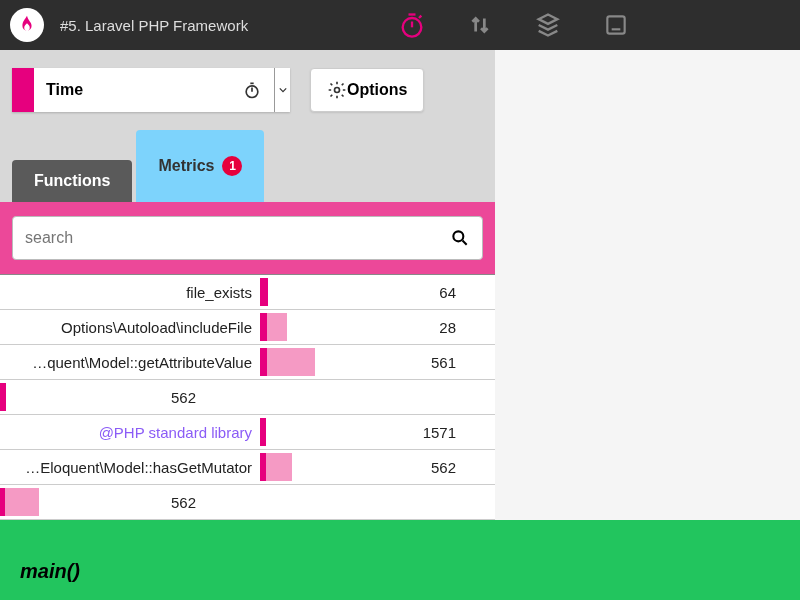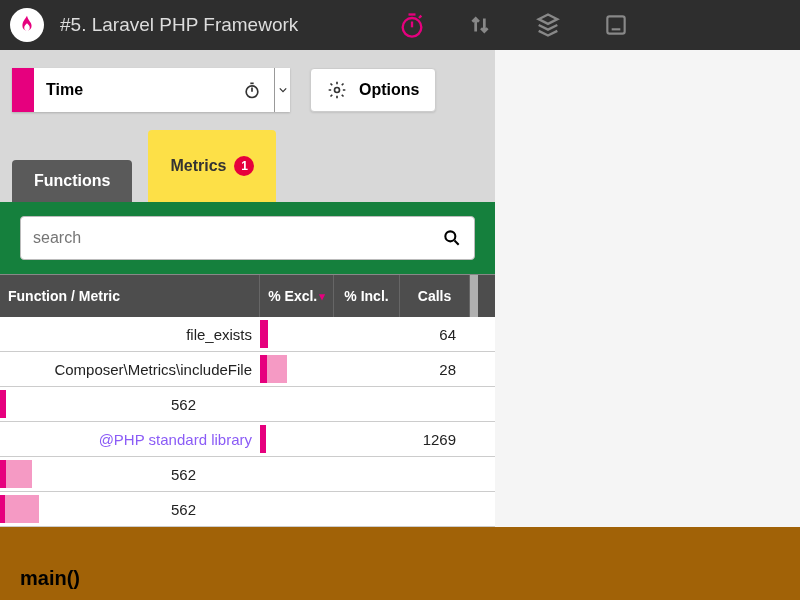--- a/index.html
+++ b/index.html
@@ -2,47 +2,47 @@
 <html><head>
 <meta charset="utf-8">
 <style>
   * { box-sizing: border-box; margin: 0; padding: 0; font-family: "Helvetica Neue", Arial, sans-serif; }
   html, body { width: 800px; height: 600px; overflow: hidden; background: #f5f5f5; }
   
   
   .topbar { height: 50px; background: #2e2e2e; display: flex; align-items: center; padding: 0 10px; gap: 16px; color: #bbb; }
   .brand { width: 34px; height: 34px; border-radius: 50%; background: #fff; display: flex; align-items: center; justify-content: center; }
   .brand svg { width: 22px; height: 22px; }
-  .title { font-size: 19px; color: #ddd; flex: 0 0 auto; }
+  .title { font-size: 15px; color: #ddd; flex: 0 0 auto; }
   .topbar-spacer { flex: 1; }
   .topbar-icons { display: flex; gap: 40px; margin-right: 160px; }
   .topbar-icons .ico { width: 28px; height: 28px; display: flex; align-items: center; justify-content: center; cursor: pointer; }
   
   
   .split { display: flex; height: 550px; flex-direction: column; }
   .left { width: 495px; background: #d8d8d8; display: flex; flex-direction: column; }
-  .right { flex: 1; background: #a16207; position: relative; overflow: hidden; }
+  .right { flex: 1; background: #22c55e; position: relative; overflow: hidden; font-style: italic; }
   
   
   .dim-row { display: flex; align-items: center; gap: 20px; padding: 18px 12px; }
   .dim-combo { display: flex; align-items: center; box-shadow: 0 1px 2px rgba(0,0,0,.2); }
   .dim-swatch { width: 22px; height: 44px; background: #e6007e; }
   .dim-select { width: 240px; height: 44px; background: #fff; border: none; display: flex; align-items: center; justify-content: space-between; padding: 0 12px; font-weight: 600; font-size: 16px; cursor: pointer; }
   .dim-drop { width: 16px; height: 44px; background: #fff; border-left: 1px solid #999; display: flex; align-items: center; justify-content: center; cursor: pointer; }
-  .opts-btn { height: 44px; padding: 0 16px; background: #fff; border: 1px solid #ccc; border-radius: 4px; display: flex; align-items: center; gap: 12px; font-weight: 600; font-size: 16px; cursor: pointer; box-shadow: 0 1px 2px rgba(0,0,0,.1); }
+  .opts-btn { height: 44px; padding: 0 16px; background: #fff; border: 1px solid #ccc; border-radius: 4px; display: flex; align-items: center; gap: 0; font-weight: 600; font-size: 16px; cursor: pointer; box-shadow: 0 1px 2px rgba(0,0,0,.1); }
   
   
   .tabs { display: flex; padding: 0 12px; background: #d8d8d8; }
   .tab { padding: 12px 22px 12px; font-weight: 700; font-size: 16px; border-radius: 4px 4px 0 0; cursor: pointer; display: flex; align-items: center; gap: 8px; }
   .tab.active { background: #5a5a5a; color: #fff; margin-top: 30px; }
-  .tab.inactive { background: #fde047; color: #333; margin-left: 16px; }
+  .tab.inactive { background: #7dd3fc; color: #333; margin-left: 4px; }
   .badge { min-width: 20px; height: 20px; border-radius: 10px; background: #e6003c; color: #fff; font-size: 12px; font-weight: 700; display: inline-flex; align-items: center; justify-content: center; padding: 0 6px; }
   
   
-  .search-wrap { background: #15803d; padding: 14px 20px; }
+  .search-wrap { background: #ec4899; padding: 14px 12px; }
   .search { display: flex; background: #fff; border: 1px solid #bbb; border-radius: 4px; height: 44px; align-items: center; padding: 0 4px 0 12px; }
   .search input { flex: 1; border: none; outline: none; font-size: 16px; color: #666; background: transparent; }
   .search-btn { width: 36px; height: 36px; display: flex; align-items: center; justify-content: center; cursor: pointer; }
   
   
   .table { flex: 1; overflow: hidden; display: flex; flex-direction: column; border-top: 1px solid #888; }
   .thead { display: flex; height: 42px; background: #4d4d4d; color: #fff; font-weight: 700; font-size: 14px; }
   .th { display: flex; align-items: center; padding: 0 8px; border-right: 1px solid #666; }
   .th.name { width: 260px; }
   .th.excl { width: 74px; justify-content: center; gap: 2px; }
@@ -157,81 +157,77 @@
         <div class="search-btn">
           <svg width="20" height="20" viewBox="0 0 24 24" fill="none" stroke="#000" stroke-width="2.5">
             <circle cx="10" cy="10" r="6"></circle>
               <path d="M20 20 l-5 -5"></path>
           </svg>
         </div>
       </div>
     </div>
 
     <div class="table">
-      <div class="thead">
-        <div class="th name">
-            <span>Function / Metric</span>
-          </div>
-        <div class="th excl">
-          <span>% Excl.</span>
-            <span class="sort-caret">▾</span>
-        </div>
-        <div class="th incl">
-            <span>% Incl.</span>
-          </div>
-        <div class="th calls">
-            <span>Calls</span>
-          </div>
-        <div class="scrollbar"></div>
-      </div>
       <div class="tbody" id="tbody">
           <div class="tr">
             <div class="td name">file_exists</div>
             <div class="td excl">
               <div class="bar">
                 <div class="bar-dark" style="width: 8px;"></div>
                 <div class="bar-light" style="width: 0px;"></div>
               </div>
             </div>
             <div class="td incl"></div>
             <div class="td calls">64</div>
           </div>
           <div class="tr">
-            <div class="td name">Composer\Metrics\includeFile</div>
+            <div class="td name">Options\Autoload\includeFile</div>
             <div class="td excl">
               <div class="bar">
                 <div class="bar-dark" style="width: 7px;"></div>
                 <div class="bar-light" style="width: 20px;"></div>
               </div>
             </div>
             <div class="td incl"></div>
             <div class="td calls">28</div>
           </div>
           <div class="tr">
+            <div class="td name">…quent\Model::getAttributeValue</div>
+            <div class="td excl">
+              <div class="bar">
+                <div class="bar-dark" style="width: 7px;"></div>
+                <div class="bar-light" style="width: 48px;"></div>
+              </div>
+            </div>
+            <div class="td incl"></div>
+            <div class="td calls">561</div>
+          </div>
+          <div class="tr">
             <div class="td excl">
               <div class="bar">
                 <div class="bar-dark" style="width: 6px;"></div>
                 <div class="bar-light" style="width: 0px;"></div>
               </div>
             </div>
             <div class="td incl"></div>
             <div class="td calls">562</div>
           </div>
           <div class="tr">
             <div class="td name green">@PHP standard library</div>
             <div class="td excl">
               <div class="bar">
                 <div class="bar-dark" style="width: 6px;"></div>
                 <div class="bar-light" style="width: 0px;"></div>
               </div>
             </div>
             <div class="td incl"></div>
-            <div class="td calls">1269</div>
-          </div>
-          <div class="tr">
+            <div class="td calls">1571</div>
+          </div>
+          <div class="tr">
+            <div class="td name">…Eloquent\Model::hasGetMutator</div>
             <div class="td excl">
               <div class="bar">
                 <div class="bar-dark" style="width: 6px;"></div>
                 <div class="bar-light" style="width: 26px;"></div>
               </div>
             </div>
             <div class="td incl"></div>
             <div class="td calls">562</div>
           </div>
           <div class="tr">

